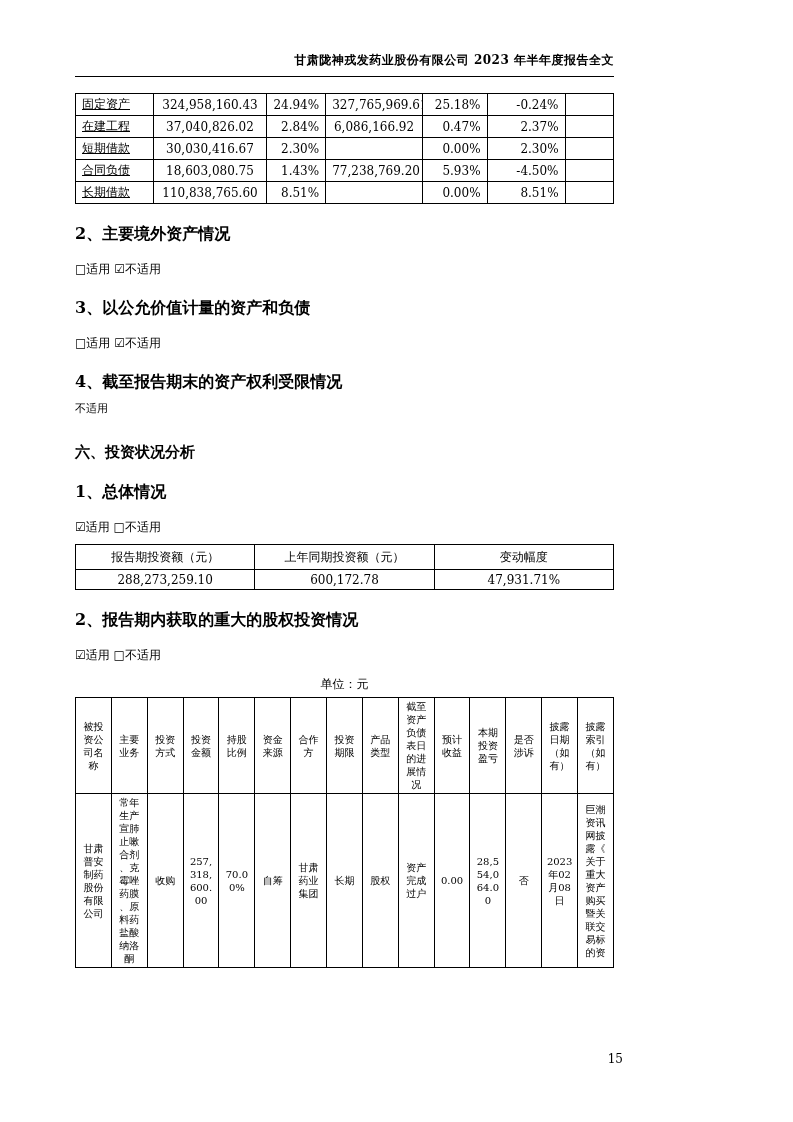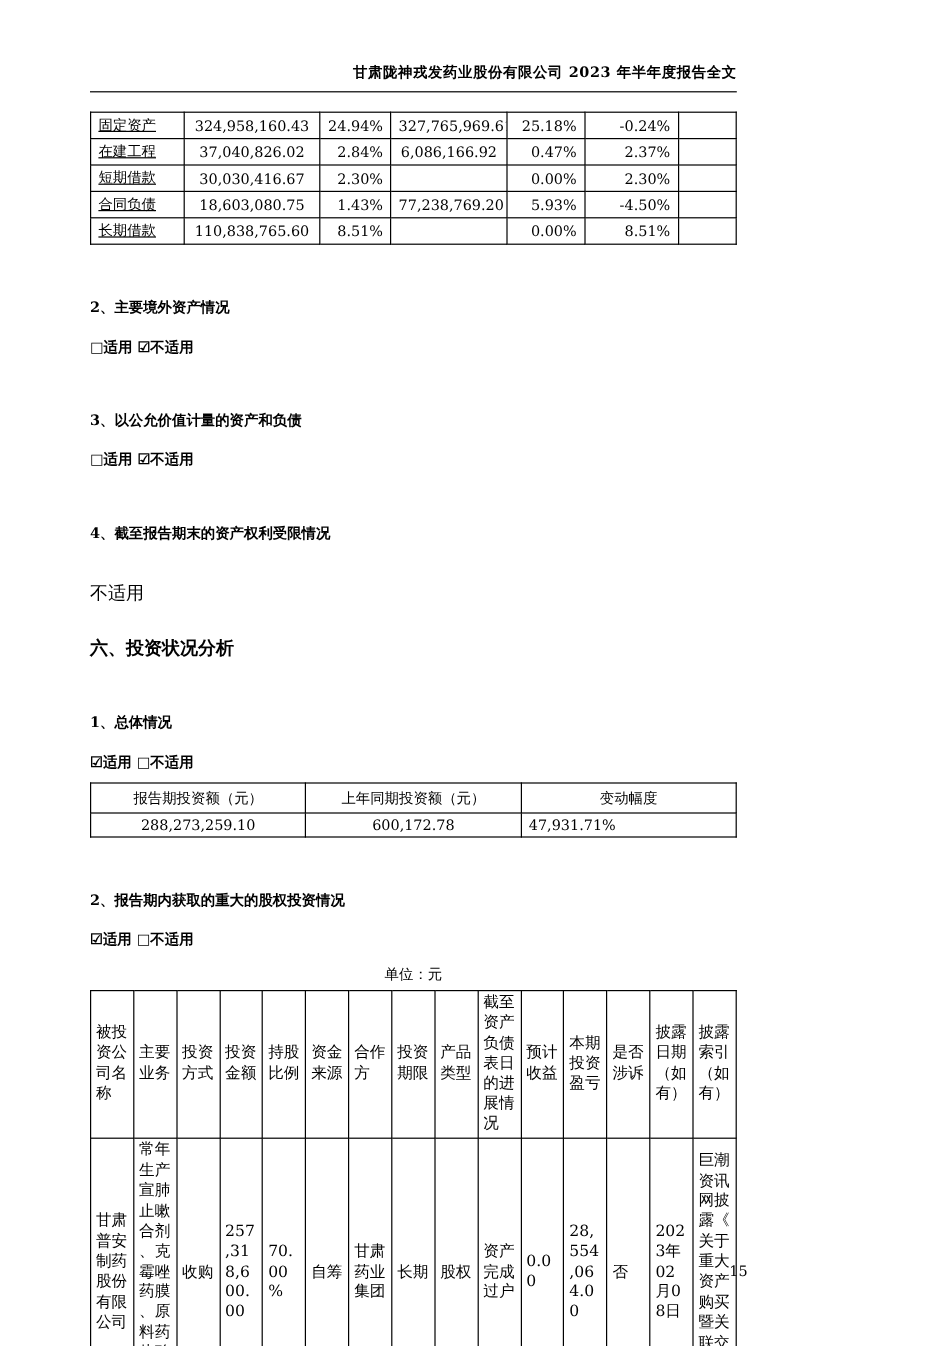--- a/index.html
+++ b/index.html
@@ -24,34 +24,34 @@
   .asset-tbl .amt { text-align: center; margin-top: 32px; }
   .asset-tbl .pct { text-align: right; }
   .asset-tbl col.c1 { width: 14.5%; }
   .asset-tbl col.c2 { width: 21%; }
   .asset-tbl col.c3 { width: 11%; }
   .asset-tbl col.c4 { width: 18%; }
   .asset-tbl col.c5 { width: 12%; }
   .asset-tbl col.c6 { width: 14.5%; }
   .asset-tbl col.c7 { width: 9%; }
 
-  .sec-h  { font-weight: bold; font-size: 12px; margin-top: 44px; }
+  .sec-h  { font-weight: bold; font-size: 16px; margin-top: 20px; }
   .sec-h1 { font-weight: bold; font-size: 15px;  margin-top: 27px; }
-  .apply  { font-size: 12px; margin-top: 16px; font-weight: bold; }
-  .note   { font-size: 15px; margin-top: 32px; }
+  .apply  { font-size: 12px; margin-top: 16px; }
+  .note   { font-size: 11px; margin-top: 8px; }
 
   .overall-tbl { margin-top: 8px; }
   .overall-tbl td { text-align: center; }
   .overall-tbl tr.head td { height: 25px; }
-  .overall-tbl td.num-right { text-align: left; }
+  .overall-tbl td.num-right { text-align: center; }
 
   .unit-line { text-align: center; font-size: 12px; margin-top: 12px; margin-bottom: 4px; }
 
   .equity-tbl td {
-    font-size: 13px; padding: 2px 4px; vertical-align: middle;
+    font-size: 10px; padding: 2px 4px; text-align: center; vertical-align: middle;
     word-break: break-all; line-break: anywhere; overflow-wrap: anywhere;
     line-height: 1.3; height: auto;
   }
 
   .page-num { position: absolute; right: 64px; bottom: 56px; font-size: 12px; }
 </style>
 </head>
 <body>
 
 <div class="page">

